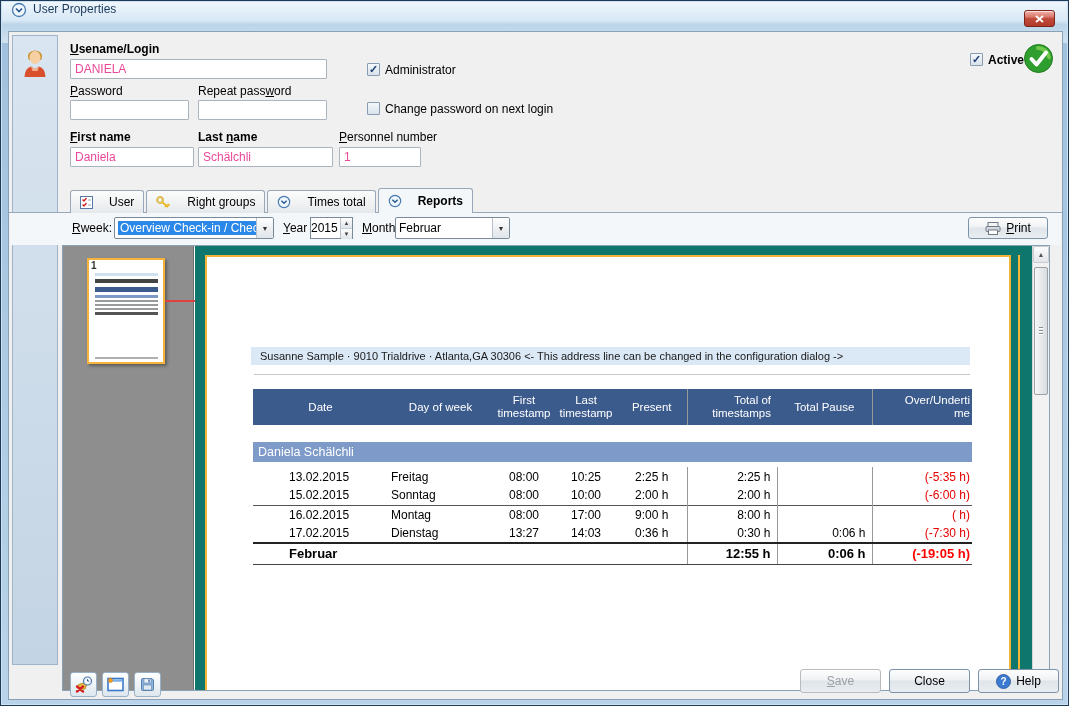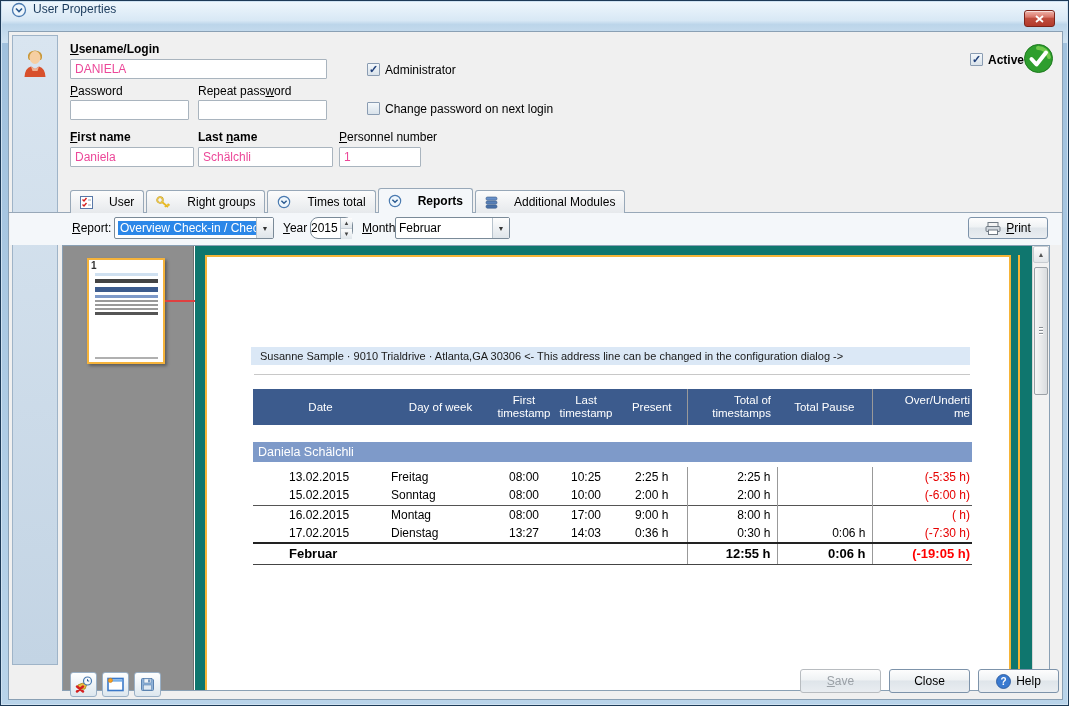--- a/index.html
+++ b/index.html
@@ -30,21 +30,21 @@
   .tab { display:flex; align-items:center; gap:16px; padding:0 9px; height:23px; margin-top:2px; font-size:12px; background:linear-gradient(#fcfcfc,#e6e9ec); border:1px solid #98a8b8; border-bottom:none; border-radius:3px 3px 0 0; cursor:pointer; white-space:nowrap; }
   .tab.active { height:25px; margin-top:0; font-weight:bold; background:#f4f7fa; position:relative; }
   .tab.active::after { content:""; position:absolute; left:0; right:0; bottom:-1px; height:2px; background:#f4f7fa; }
   .tabline { position:absolute; left:0; right:0; top:180px; border-top:1px solid #98a8b8; }
   .toolrow { position:absolute; left:1px; right:1px; top:181px; height:32px; background:#f4f7fa; }
 
   .combo { position:absolute; height:22px; background:#fff; border:1px solid #7a8a98; border-radius:2px; display:flex; align-items:center; font-size:12px; cursor:pointer; }
   .combo .val { flex:1; padding:0 3px; white-space:nowrap; overflow:hidden; }
   .combo .sel { background:#2b87e8; color:#fff; padding:1px 2px; }
   .combo .arrow { width:17px; align-self:stretch; display:flex; align-items:center; justify-content:center; font-size:7px; color:#333; background:linear-gradient(#fdfdfd,#dfe5ea); border-left:1px solid #b7c2cc; }
-  .spinner { position:absolute; height:22px; width:43px; background:#fff; border:1px solid #7a8a98; border-radius:8px; display:flex; font-size:12px; }
+  .spinner { position:absolute; height:22px; width:43px; background:#fff; border:1px solid #7a8a98; border-radius:0; display:flex; font-size:12px; }
   .spinner .val { flex:1; text-align:right; padding:3px 2px 0 0; }
   .spinner .btns { width:14px; display:flex; flex-direction:column; border-left:1px solid #b7c2cc; }
   .spinner .btns div { flex:1; font-size:6px; color:#444; text-align:center; line-height:10px; background:linear-gradient(#fdfdfd,#dfe5ea); cursor:pointer; }
   .spinner .btns div:first-child { border-bottom:1px solid #c8d0d8; }
 
   .btn { position:absolute; height:24px; border:1px solid #7d93aa; border-radius:3px; background:linear-gradient(#fdfdfd,#eff2f4 45%,#dfe5ea 50%,#e9edf1); font-size:12px; display:flex; align-items:center; justify-content:center; gap:5px; cursor:pointer; color:#000; }
   .btn.disabled { color:#9aa0a6; border-color:#b8bcc0; cursor:default; }
 
   
   .preview { position:absolute; left:53px; top:213px; width:988px; height:446px; border:1px solid #8aa0b4; background:#fff; overflow:hidden; }
@@ -181,31 +181,23 @@
           </svg>
         <span>Times total</span>
       </div>
       <div class="tab active">
         <svg class="icon" width="14" height="14" viewBox="0 0 16 16">
             <circle cx="8" cy="8" r="6.5" fill="#eef6fc" stroke="#4a7ab0" stroke-width="1.3"></circle>
             <polyline points="5,6.5 8,9.5 11,6.5" fill="none" stroke="#2a5a90" stroke-width="1.6"></polyline>
           </svg>
         <span>Reports</span>
       </div>
-      <div class="tab">
-        <svg class="icon" width="13" height="13" viewBox="0 0 13 13">
-            <rect x="1" y="1" width="11" height="3.2" rx="1.4" fill="#6890c8" stroke="#3a5a88" stroke-width=".6"></rect>
-            <rect x="1" y="5" width="11" height="3.2" rx="1.4" fill="#5880b8" stroke="#3a5a88" stroke-width=".6"></rect>
-            <rect x="1" y="9" width="11" height="3.2" rx="1.4" fill="#4870a8" stroke="#3a5a88" stroke-width=".6"></rect>
-          </svg>
-        <span>Additional Modules</span>
-      </div>
-    </div>
-
-    <label class="lbl" style="left:63px; top:189px;"><span></span><span class="u">R</span><span>eport:</span></label>
+    </div>
+
+    <label class="lbl" style="left:63px; top:189px;"><span></span><span class="u">R</span><span>week:</span></label>
     <div class="combo" style="left:105px; top:185px; width:160px;">
       <span class="val"><span class="sel">Overview Check-in / Check</span></span>
       <span class="arrow">▼</span>
     </div>
     <label class="lbl" style="left:274px; top:189px;"><span></span><span class="u">Y</span><span>ear</span></label>
     <div class="spinner" style="left:301px; top:185px;">
       <span class="val">2015</span>
       <span class="btns">
           <div>▲</div>
           <div>▼</div>

